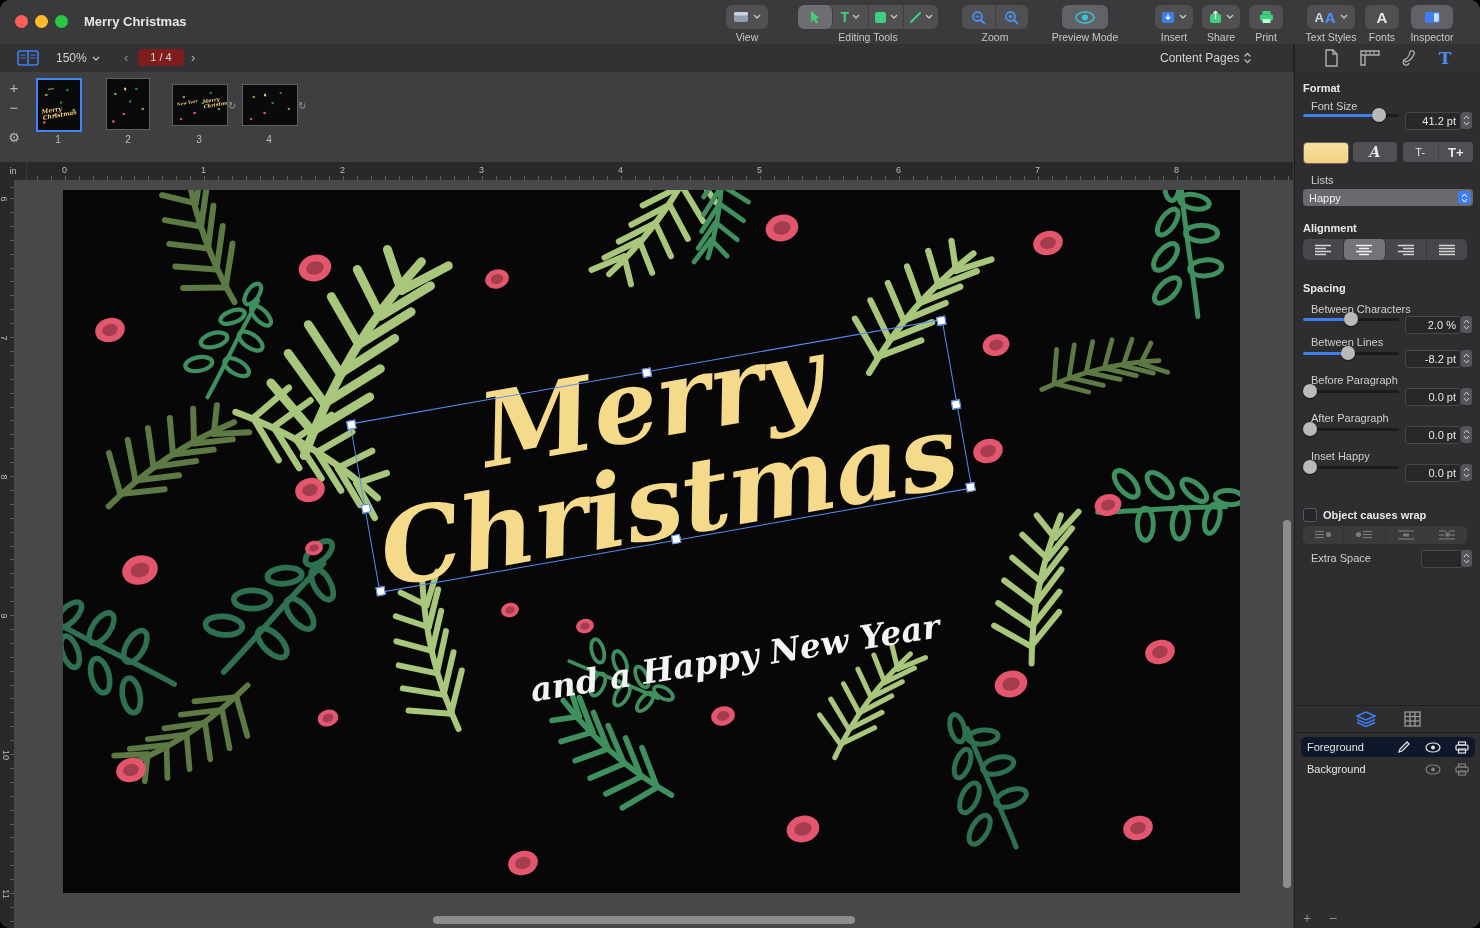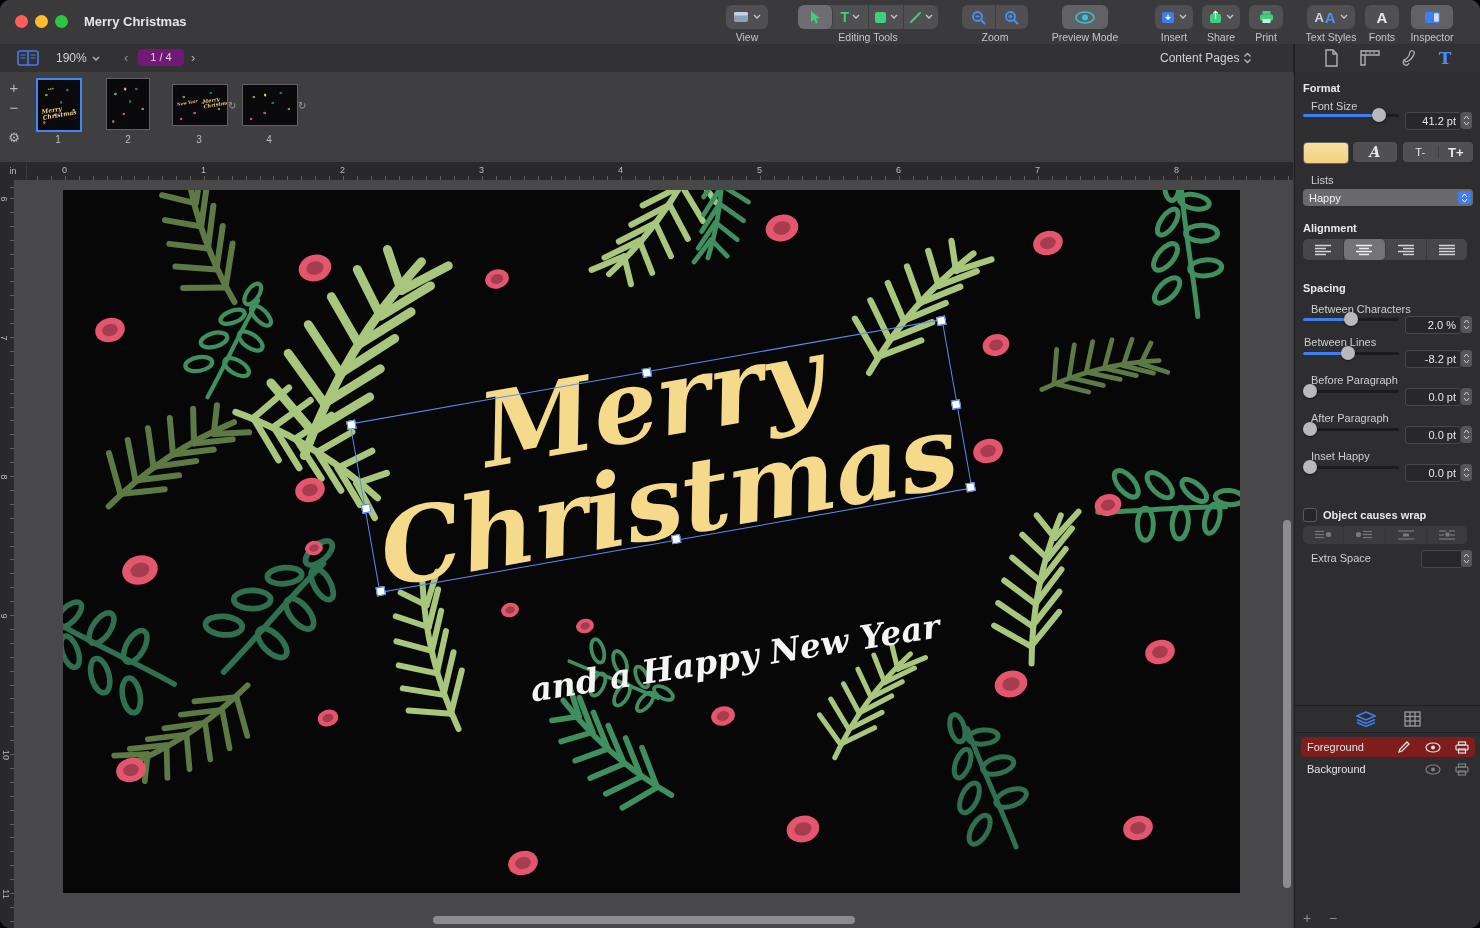--- a/index.html
+++ b/index.html
@@ -12,21 +12,21 @@
   .tb{top:5px;height:24px;background:#505053;border-radius:6px;display:flex;align-items:center;justify-content:center;gap:4px;}
   .tb.active{background:#626266;}
   .tblabel{top:31px;font-size:10.5px;color:#c6c6c8;text-align:center;}
   .seg{height:24px;display:flex;align-items:center;justify-content:center;gap:3px;border-right:1px solid #3e3e41;flex:1;}
   .seg:last-child{border-right:none;}
   .seg.sel{background:#6e6e72;border-radius:6px;}
   .grp{top:5px;height:24px;background:#505053;border-radius:6px;display:flex;overflow:hidden;}
   
   #navbar{left:0;top:44px;width:1480px;height:28px;background:#323235;border-bottom:1px solid #232325;}
   .navtext{color:#d2d2d4;font-size:12px;}
-  #pagefield{left:138px;top:5px;width:46px;height:17px;background:#701a75;border-radius:4px;color:#d8d8da;text-align:center;line-height:17px;font-size:11px;}
+  #pagefield{left:138px;top:5px;width:46px;height:17px;background:#7f1d1d;border-radius:4px;color:#d8d8da;text-align:center;line-height:17px;font-size:11px;}
   #vsep-nav{left:1293px;top:44px;width:1px;height:28px;background:#232325;}
   
   #thumbbar{left:0;top:72px;width:1293px;height:90px;background:#3f3f42;border-bottom:1px solid #262628;}
   .thumb{background:#0a0a0c;border:1px solid #606063;position:absolute;overflow:hidden;}
   .thumb.sel{border:2px solid #3f86f7;}
   .tlabel{font-size:10px;color:#bdbdbf;text-align:center;top:62px;}
   .speck{background-image:
     radial-gradient(circle at 20% 30%, #6f9a4f 0 1px, transparent 1.6px),
     radial-gradient(circle at 70% 20%, #2e7050 0 1px, transparent 1.6px),
     radial-gradient(circle at 40% 70%, #d94a63 0 1px, transparent 1.6px),
@@ -74,21 +74,21 @@
   #swatch{background:linear-gradient(#fae0a0,#f2d281);border:1px solid #66665f;}
   .alignbox{height:21px;background:#47474b;border-radius:5px;display:flex;}
   .alignseg{flex:1;display:flex;align-items:center;justify-content:center;border-right:1px solid #39393c;}
   .alignseg:last-child{border-right:none;}
   .alignseg.sel{background:#737378;border-radius:5px;}
   .dropdown{height:17px;background:#6a6a6e;border-radius:4px;display:flex;align-items:center;color:#f2f2f4;padding-left:6px;position:relative;}
   .ddstep{position:absolute;right:2px;top:2px;width:13px;height:13px;background:#3f7ef0;border-radius:3px;display:flex;flex-direction:column;align-items:center;justify-content:center;}
   .checkbox{width:12px;height:12px;border-radius:3px;background:#26262a;border:1px solid #5a5a5e;}
   .wrapbox{height:18px;background:#414144;border-radius:5px;display:flex;opacity:.7;}
   .layerrow{height:20px;border-radius:5px;display:flex;align-items:center;color:#e4e4e6;font-size:11px;padding:0 6px;gap:0;}
-  .layerrow.sel{background:#7f1d1d;}
+  .layerrow.sel{background:#0f172a;}
   .dim{opacity:.45;}
 </style>
 </head>
 <body>
 
 <div id="window">
 
   <div class="abs" id="titlebar">
     <div class="abs light" style="left:15px;background:#ff5f57"></div>
     <div class="abs light" style="left:35px;background:#febc2e"></div>
@@ -221,21 +221,21 @@
   <div class="abs" id="navbar">
     <svg class="abs" style="left:17px;top:6px" width="22" height="16">
         <rect x="1" y="1" width="20" height="14" rx="2" fill="none" stroke="#3f7ef0" stroke-width="1.6"></rect>
         <line x1="11" y1="1" x2="11" y2="15" stroke="#3f7ef0" stroke-width="1.6"></line>
         <line x1="3.5" y1="5" x2="8.5" y2="5" stroke="#3f7ef0" stroke-width="1.2"></line>
         <line x1="3.5" y1="8" x2="8.5" y2="8" stroke="#3f7ef0" stroke-width="1.2"></line>
         <line x1="13.5" y1="5" x2="18.5" y2="5" stroke="#3f7ef0" stroke-width="1.2"></line>
         <line x1="13.5" y1="8" x2="18.5" y2="8" stroke="#3f7ef0" stroke-width="1.2"></line>
       </svg>
     <div class="abs navtext" style="left:56px;top:7px">
-      <span>190%</span>
+      <span>150%</span>
       <svg width="8" height="6" style="margin-left:2px">
           <path d="M1 1l3 3 3-3" stroke="#b9b9bb" stroke-width="1.3" fill="none"></path>
         </svg>
     </div>
     <div class="abs navtext" style="left:124px;top:6px;color:#8f8f92;font-size:13px">‹</div>
     <div class="abs" id="pagefield">1 / 4</div>
     <div class="abs navtext" style="left:191px;top:6px;color:#b9b9bb;font-size:13px">›</div>
     <div class="abs" style="left:1160px;top:7px;display:flex;align-items:center;gap:4px">
       <span class="navtext">Content Pages</span>
       <svg width="9" height="12">
@@ -505,21 +505,21 @@
     <div class="abs field" style="left:110px;top:244px;width:46px">2.0 %</div>
     <div class="abs stepper" style="left:166px;top:244px">
       <svg width="7" height="5">
           <path d="M1 4l2.5-3L6 4" stroke="#cfcfd1" fill="none"></path>
         </svg>
       <svg width="7" height="5">
           <path d="M1 1l2.5 3L6 1" stroke="#cfcfd1" fill="none"></path>
         </svg>
     </div>
 
-    <div class="abs ilabel" style="left:1px;top:264px">Between Lines</div>
+    <div class="abs ilabel" style="left:8px;top:264px">Between Lines</div>
     <div class="abs slider" style="left:8px;top:280px;width:96px">
       <div class="fill" style="width:45px"></div>
         <div class="knob" style="left:38px"></div>
     </div>
     <div class="abs field" style="left:110px;top:278px;width:46px">-8.2 pt</div>
     <div class="abs stepper" style="left:166px;top:278px">
       <svg width="7" height="5">
           <path d="M1 4l2.5-3L6 4" stroke="#cfcfd1" fill="none"></path>
         </svg>
       <svg width="7" height="5">

